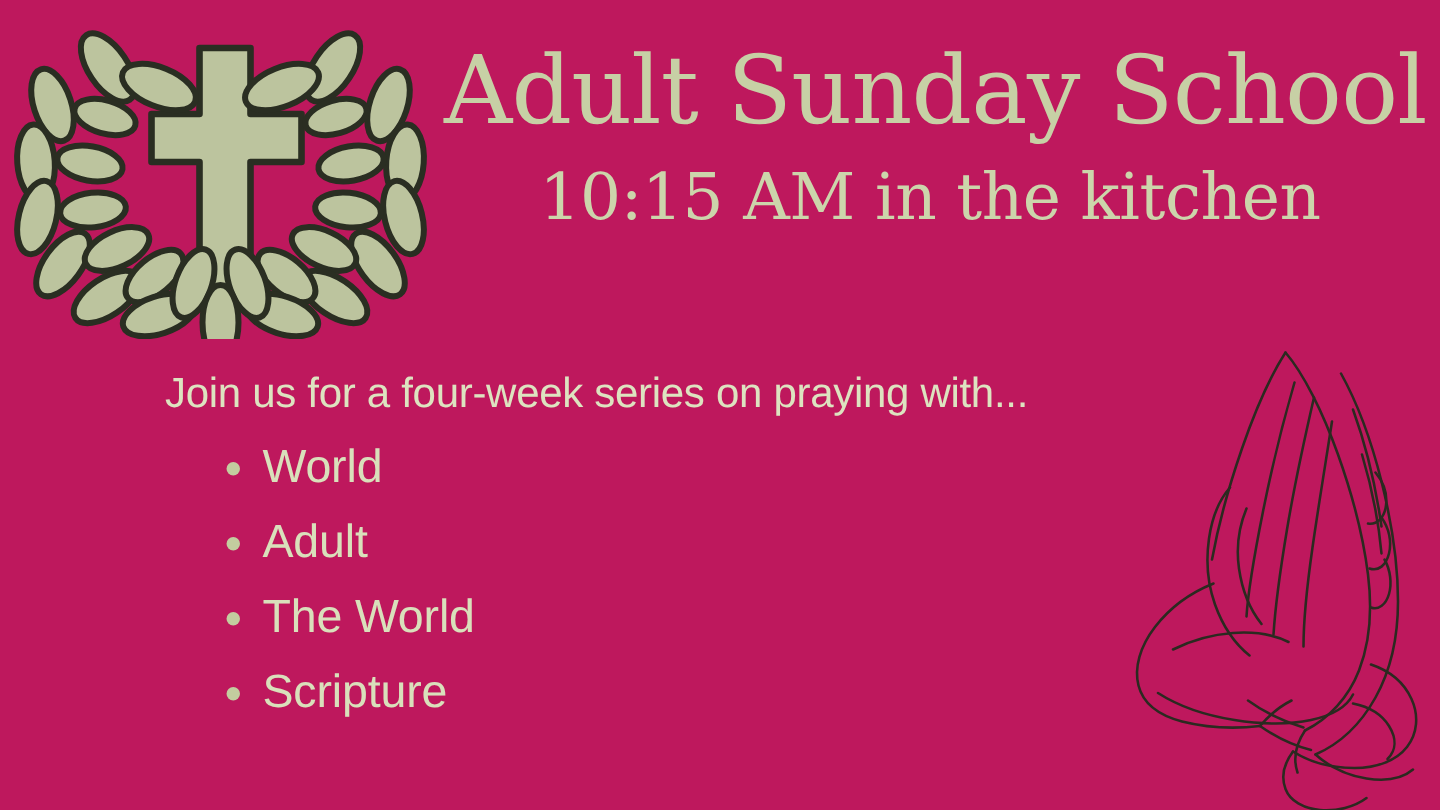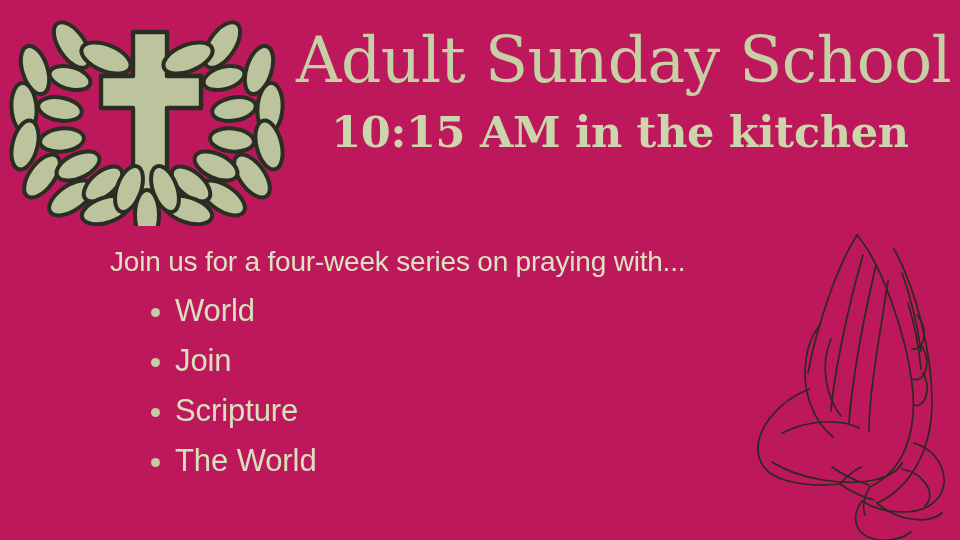--- a/index.html
+++ b/index.html
@@ -50,21 +50,21 @@
     font-family: "DejaVu Serif", "Liberation Serif", serif;
     font-size: 63px;
     line-height: 1.06;
     letter-spacing: -0.5px;
     color: #c7d0a5;
     white-space: nowrap;
   }
   #subtitle {
     margin-top: 14px;
     font-family: "DejaVu Serif", "Liberation Serif", serif;
-    font-weight: 700;
+    font-weight: 400;
     font-size: 43px;
     line-height: 1.1;
     letter-spacing: -0.3px;
     color: #ccd5ab;
     white-space: nowrap;
   }
 
   
   #body-block {
     position: absolute;
@@ -158,27 +158,27 @@
     <div id="subtitle">10:15 AM in the kitchen</div>
   </div>
 
   <div id="body-block">
     <div id="lead">Join us for a four-week series on praying with...</div>
     <ul id="bullet-list">
       <li>
         <span>World</span>
       </li>
       <li>
-        <span>Join</span>
+        <span>Adult</span>
+      </li>
+      <li>
+        <span>The World</span>
       </li>
       <li>
         <span>Scripture</span>
-      </li>
-      <li>
-        <span>The World</span>
       </li>
     </ul>
   </div>
 
   <div id="hands">
     <svg viewBox="0 0 230 325" xmlns="http://www.w3.org/2000/svg">
       <g fill="none" stroke="#2b2a20" stroke-width="1.7" stroke-linecap="round" stroke-linejoin="round">
 
         <path d="M121 16 C133 30 146 56 156 84 C166 112 173 140 176 164
                  C179 188 177 210 170 228 C163 246 150 260 134 268"></path>

